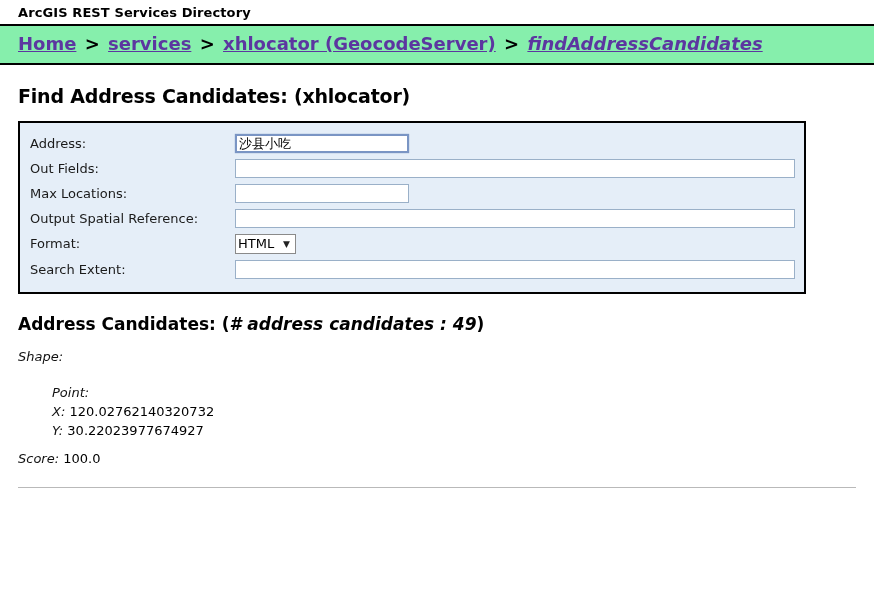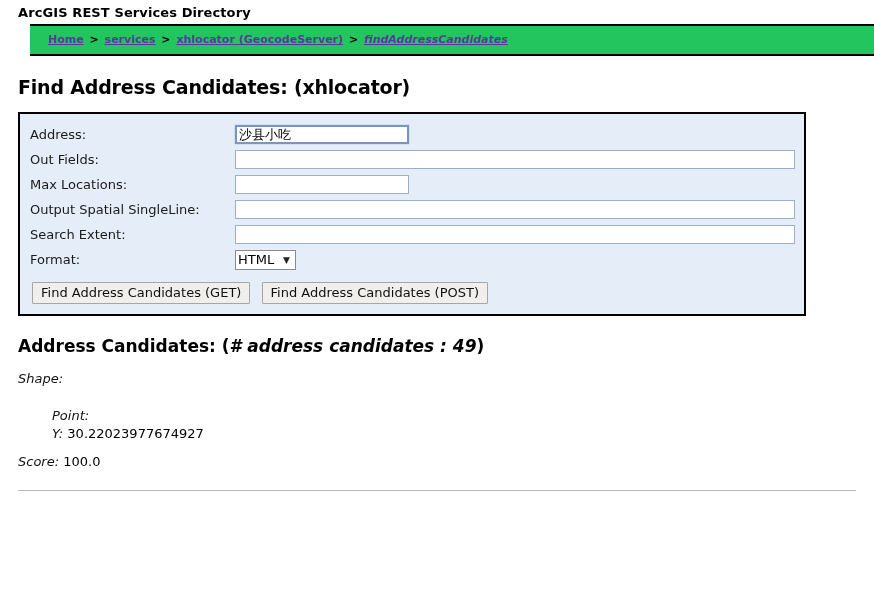--- a/index.html
+++ b/index.html
@@ -19,29 +19,28 @@
   
   .app-title {
     font-size: 13px;
     font-weight: bold;
     color: #000000;
     padding: 5px 0 4px 18px;
     letter-spacing: 0.1px;
   }
 
   .breadcrumb-bar {
-    background: #22c55e;
+    background: #86efac;
     border-top: 2px solid #000000;
     border-bottom: 2px solid #000000;
     padding: 7px 0 7px 18px;
-    font-size: 11px;
+    font-size: 18px;
     font-weight: bold;
     line-height: 1.25;
     white-space: nowrap;
-    margin-left: 30px;
   }
   .crumb-link {
     color: #5c36a0;
     text-decoration: underline;
     cursor: pointer;
   }
   .crumb-current {
     color: #5c36a0;
     text-decoration: underline;
     font-style: italic;
@@ -212,60 +211,60 @@
           <input class="text-input wide" type="text" value="" style="">
         </td>
       </tr>
       <tr>
         <td class="label-cell">Max Locations:</td>
         <td>
           <input class="text-input narrow" type="text" value="" style="">
         </td>
       </tr>
       <tr>
-        <td class="label-cell">Output Spatial SingleLine:</td>
-        <td>
-          <input class="text-input wide" type="text" value="" style="">
-        </td>
-      </tr>
-      <tr>
-        <td class="label-cell">Search Extent:</td>
+        <td class="label-cell">Output Spatial Reference:</td>
         <td>
           <input class="text-input wide" type="text" value="" style="">
         </td>
       </tr>
       <tr>
         <td class="label-cell">Format:</td>
         <td>
           <span class="select-wrap">
             <select class="format-select">
               <option>HTML</option>
             </select>
             <span class="select-arrow">▼</span>
           </span>
         </td>
       </tr>
+      <tr>
+        <td class="label-cell">Search Extent:</td>
+        <td>
+          <input class="text-input wide" type="text" value="" style="">
+        </td>
+      </tr>
     </tbody>
   </table>
 
-  <div class="button-row">
-    <button class="submit-btn">Find Address Candidates (GET)</button>
-    <button class="submit-btn">Find Address Candidates (POST)</button>
-  </div>
 </div>
 
 <div class="results-title">
   <span>Address Candidates: (</span><span class="italic-part"># address candidates : 49</span><span>)</span>
 </div>
 
 <div class="result-block">
   <div class="field-key row-line">Shape:</div>
   <div class="spacer-8"></div>
   <div class="indent-1">
     <div class="field-key row-line">Point:</div>
+    <div class="row-line">
+      <span class="field-key">X:</span>
+      <span>120.02762140320732</span>
+    </div>
     <div class="row-line">
       <span class="field-key">Y:</span>
       <span>30.22023977674927</span>
     </div>
   </div>
   <div class="spacer-8"></div>
   <div class="row-line">
     <span class="field-key">Score:</span>
     <span>100.0</span>
   </div>

